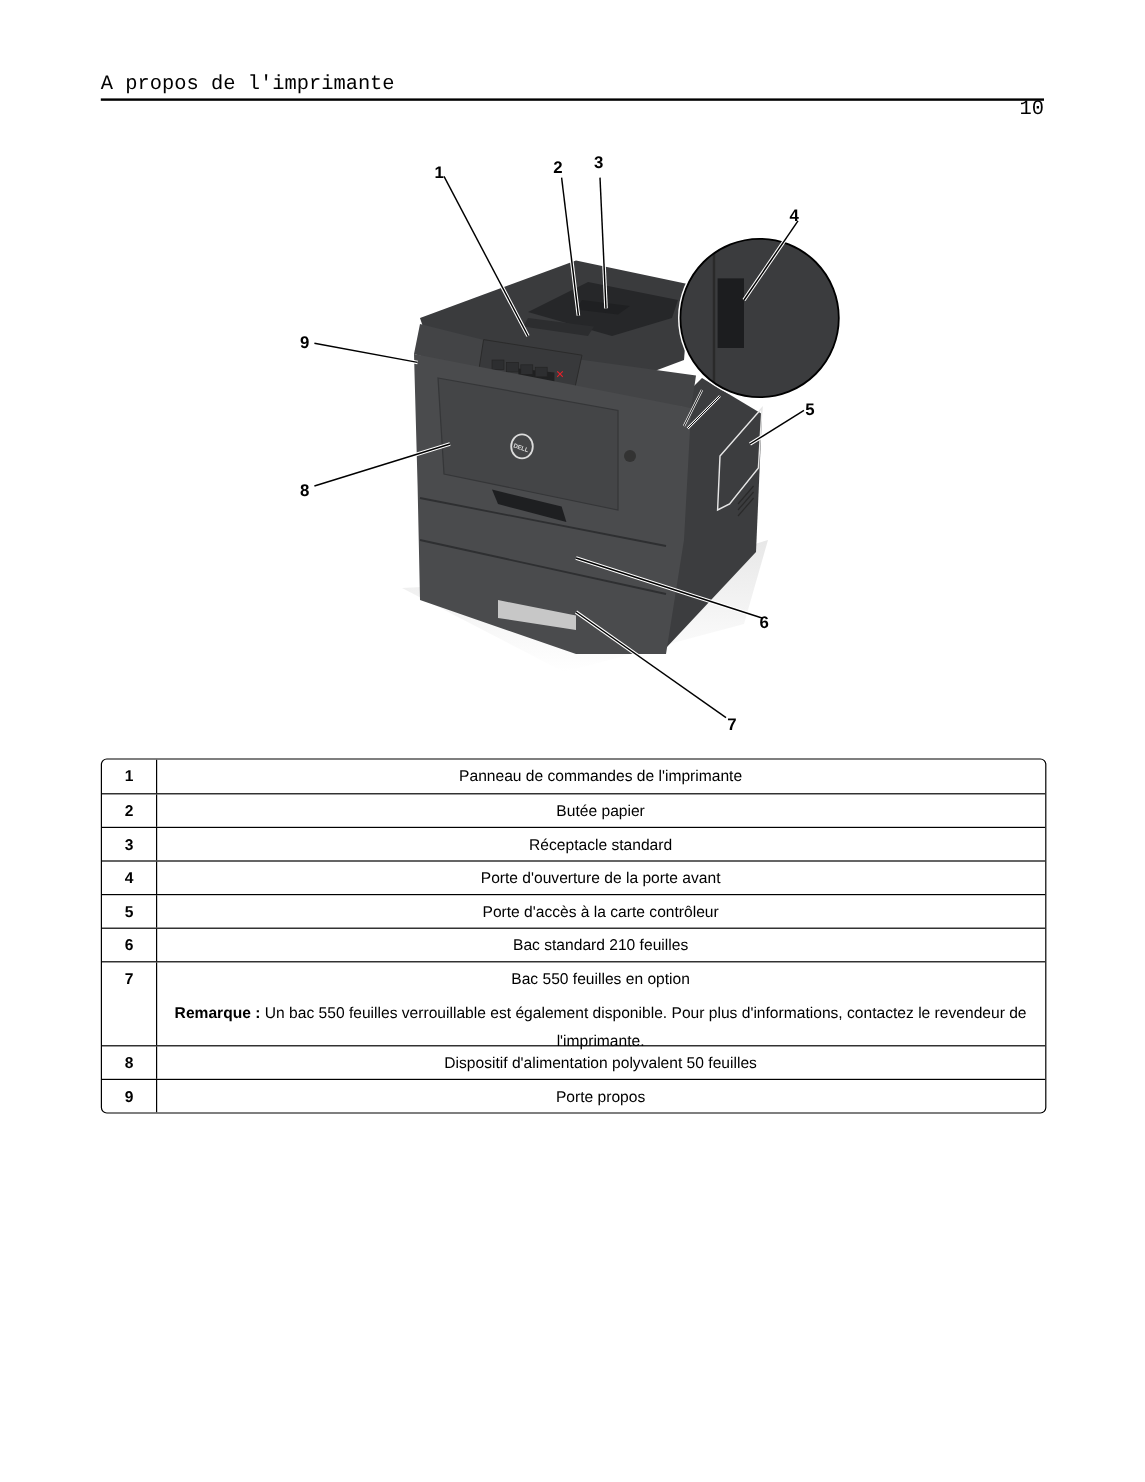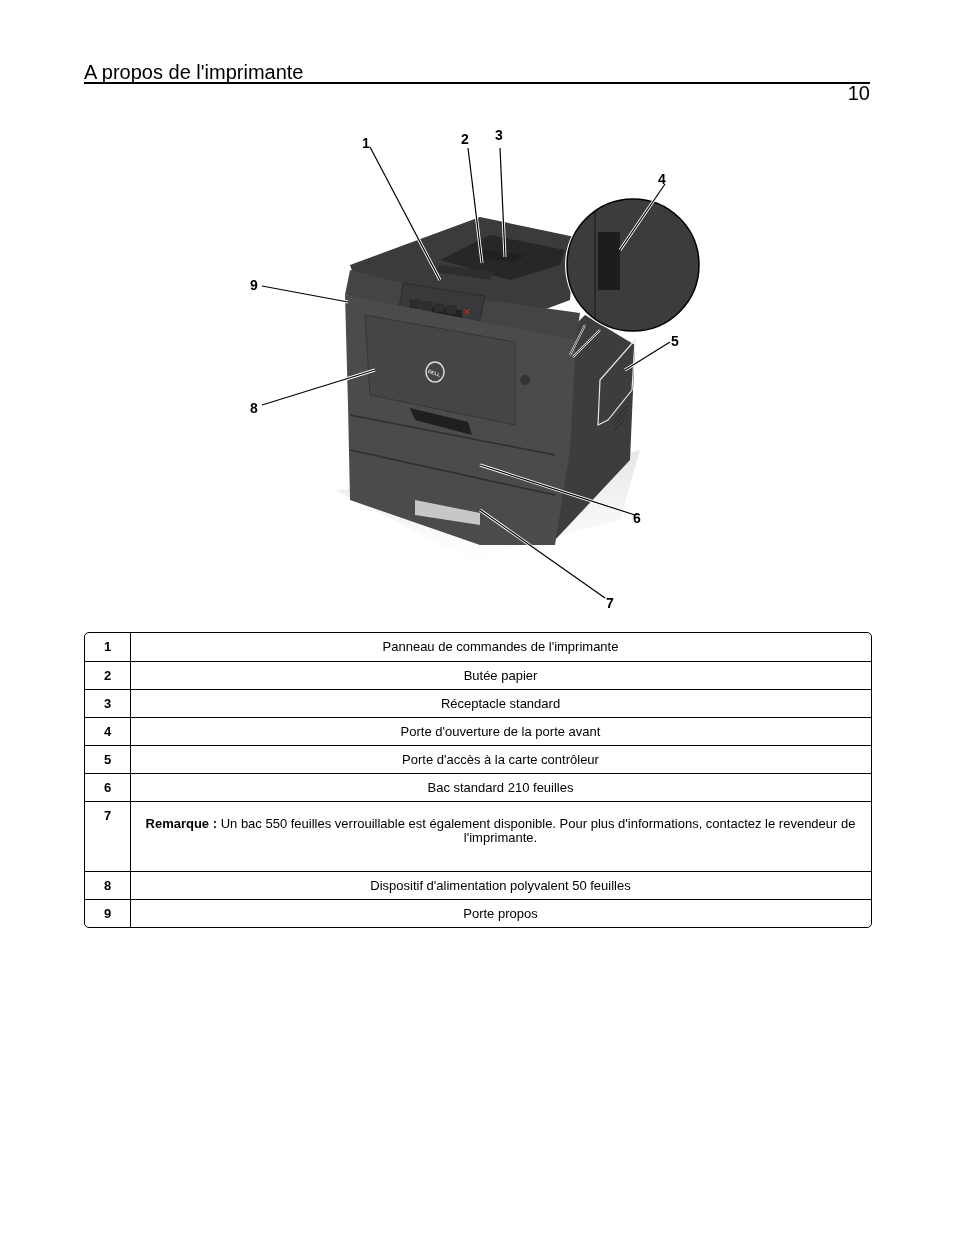--- a/index.html
+++ b/index.html
@@ -4,40 +4,41 @@
 <style>
   html, body { margin: 0; padding: 0; background: #ffffff; }
   body {
     width: 954px; height: 1235px; position: relative; overflow: hidden;
     font-family: "Liberation Sans", "DejaVu Sans", sans-serif;
     color: #000;
   }
   .page-header {
     position: absolute; left: 84px; top: 60px; width: 786px; height: 22px;
     border-bottom: 2px solid #000;
-    font-size: 20px;
+    font-size: 17px;
+    font-family: Liberation Mono, monospace;
   }
   .page-header .title { position: absolute; left: 0; top: 1px; }
   .page-header .num { position: absolute; right: 0; top: 1px; margin-top: 21px; }
 
   .figure { position: absolute; left: 240px; top: 120px; width: 470px; height: 500px; }
 
   .legend-table {
     position: absolute; left: 84px; top: 632px; width: 786px;
     border: 1px solid #000; border-radius: 5px;
     font-size: 13px; overflow: hidden;
   }
   .legend-row { display: flex; border-top: 1px solid #000; }
   .legend-row:first-child { border-top: none; }
   .legend-num {
     width: 46px; flex: 0 0 46px; text-align: center; font-weight: bold;
     border-right: 1px solid #000; padding-top: 6px; box-sizing: border-box;
   }
   .legend-desc { flex: 1; padding: 6px 6px 6px 5px; line-height: 15px; text-align: center; }
-  .legend-desc .note { margin-top: 9px; line-height: 14px; }
+  .legend-desc .note { margin-top: 9px; line-height: 24px; }
   .legend-desc .note b { font-weight: bold; }
   .row-std { height: 28px; box-sizing: border-box; }
 </style>
 </head>
 <body>
 
 <div class="page-header">
   <span class="title">A propos de l'imprimante</span>
   <span class="num">10</span>
 </div>
@@ -185,20 +186,21 @@
     <div class="legend-num">5</div>
     <div class="legend-desc">Porte d'accès à la carte contrôleur</div>
   </div>
   <div class="legend-row row-std">
     <div class="legend-num">6</div>
     <div class="legend-desc">Bac standard 210 feuilles</div>
   </div>
   <div class="legend-row" style="height:70px;box-sizing:border-box;">
     <div class="legend-num">7</div>
     <div class="legend-desc">
+      <div>Bac 550 feuilles en option</div>
       <div class="note"><b>Remarque :</b><span> Un bac 550 feuilles verrouillable est également disponible. Pour plus d'informations, contactez le revendeur de l'imprimante.</span></div>
     </div>
   </div>
   <div class="legend-row row-std">
     <div class="legend-num">8</div>
     <div class="legend-desc">Dispositif d'alimentation polyvalent 50 feuilles</div>
   </div>
   <div class="legend-row row-std">
     <div class="legend-num">9</div>
     <div class="legend-desc">Porte propos</div>

